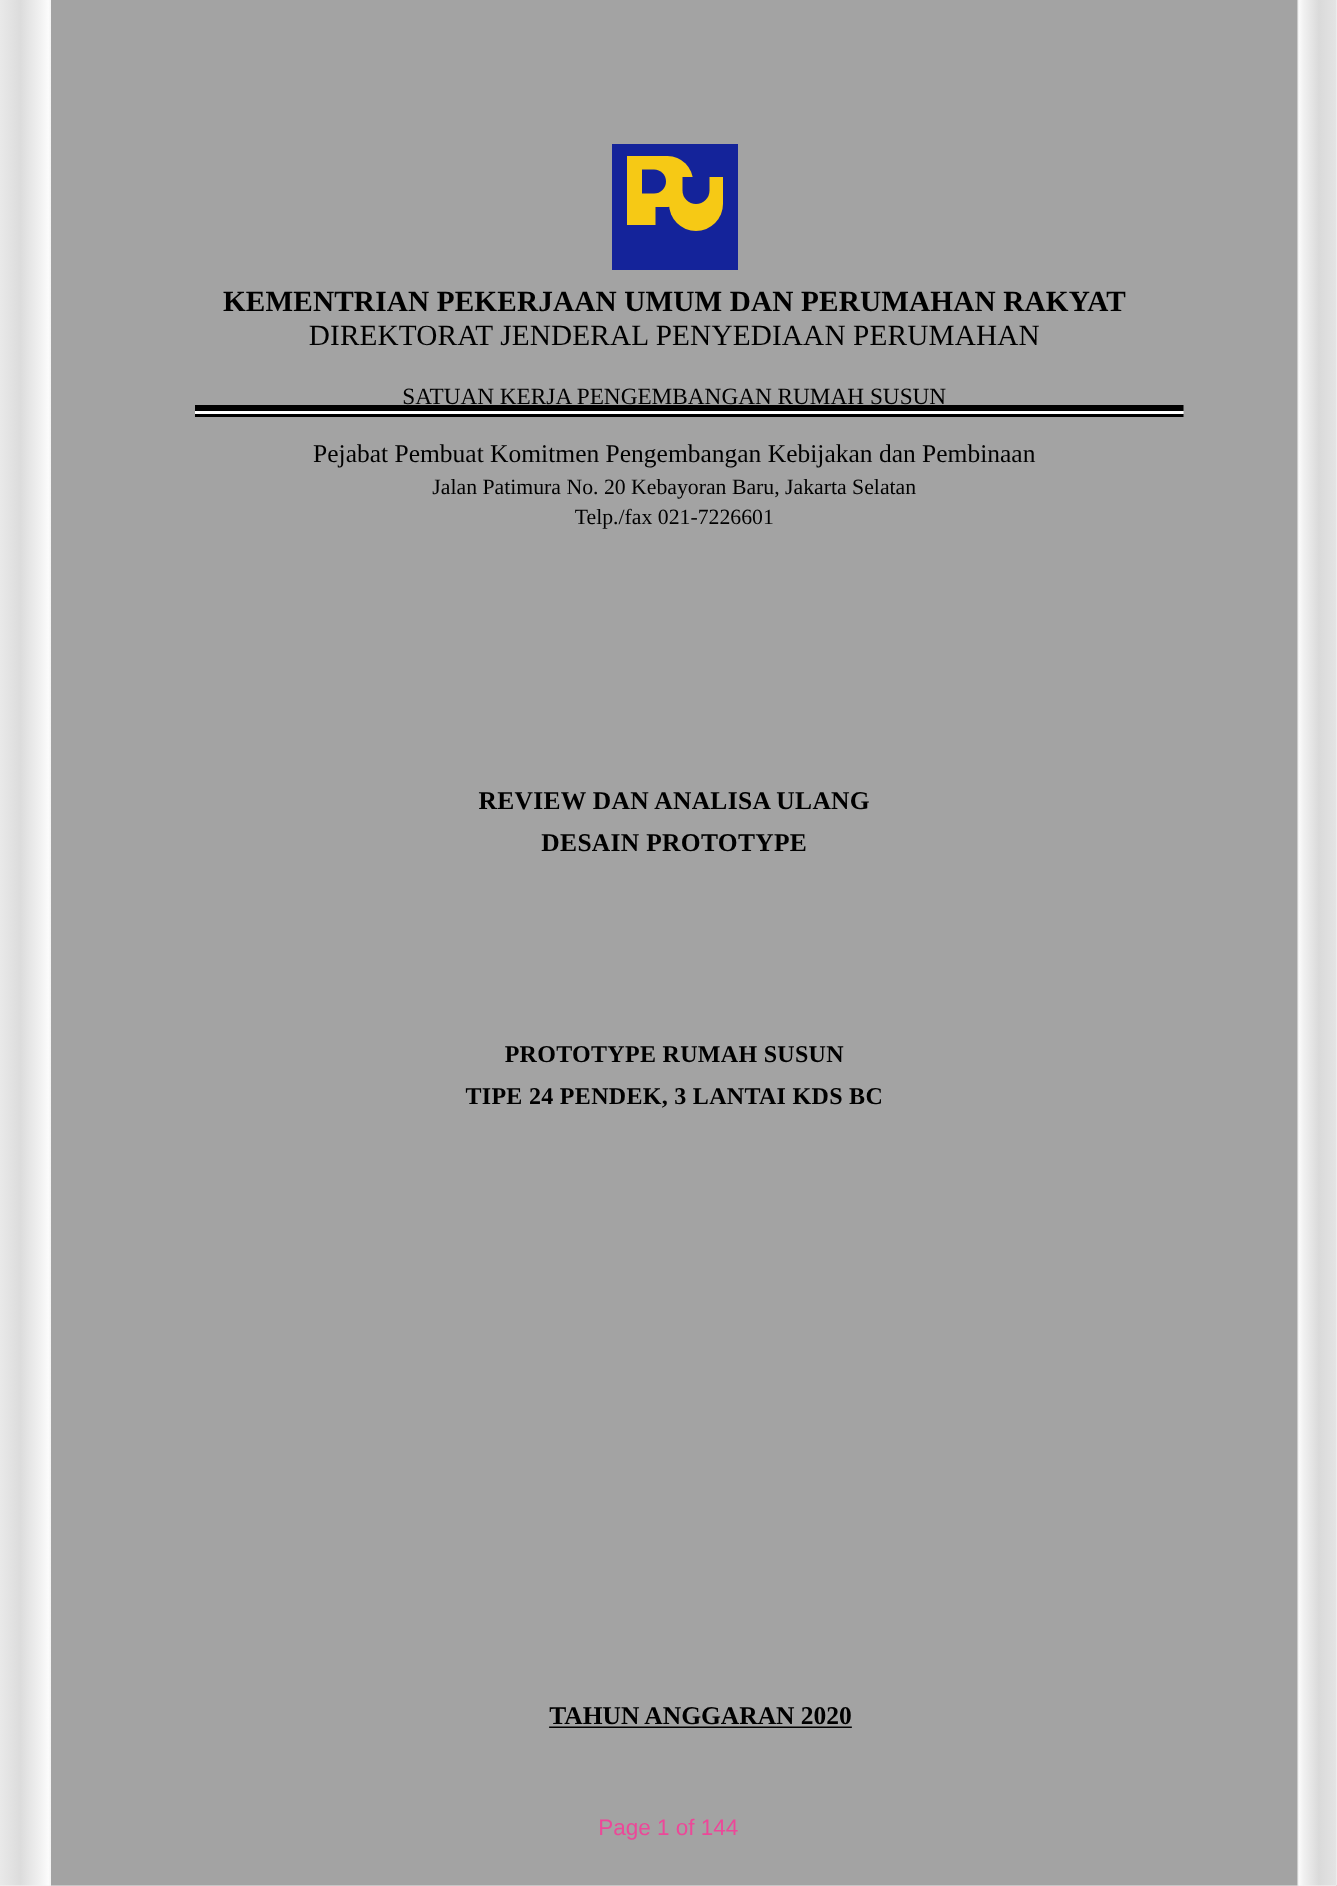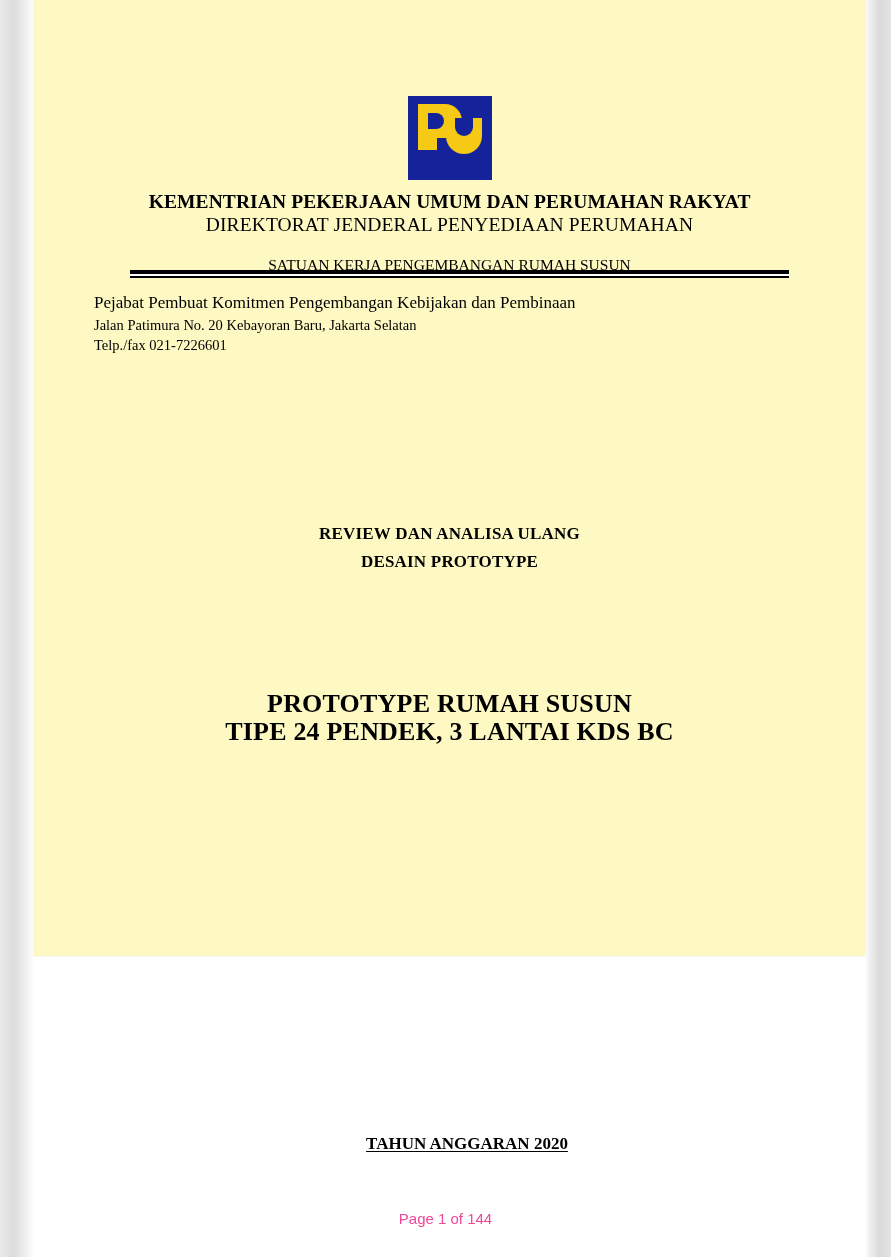--- a/index.html
+++ b/index.html
@@ -31,22 +31,22 @@
     position: absolute;
     right: 0; top: 0; bottom: 0;
     width: 26px;
     background: linear-gradient(to left, #e4e4e4 0%, #dadada 45%, #f1f1f1 85%, #ffffff 100%);
   }
   .page {
     position: absolute;
     left: 34px;
     top: 0;
     width: 831px;
-    height: 956px;
-    background: #fef9c3;
+    height: 1257px;
+    background: #a3a3a3;
     box-shadow: 0 0 0 1px rgba(0,0,0,0.04);
   }
 
   
   .logo-wrap {
     position: absolute;
     left: 0; right: 0;
     top: 96px;
     display: flex;
     justify-content: center;
@@ -152,21 +152,21 @@
   .rule .thin {
     height: 1.5px;
     background: #000;
   }
 
   .contact-block {
     position: absolute;
     left: 60px;
     right: 60px;
     top: 291px;
-    text-align: left;
+    text-align: center;
     color: #000;
   }
   .contact-1 {
     font-size: 17px;
     line-height: 24px;
   }
   .contact-2 {
     font-size: 14.5px;
     line-height: 20px;
   }
@@ -186,21 +186,21 @@
     line-height: 28px;
     letter-spacing: 0.2px;
   }
 
   .doc-subject {
     position: absolute;
     left: 60px;
     right: 60px;
     top: 690px;
     text-align: center;
-    font-size: 26px;
+    font-size: 16px;
     font-weight: bold;
     line-height: 28px;
     letter-spacing: 0.2px;
   }
 
   .fiscal-year {
     position: absolute;
     left: 60px;
     right: 60px;
     top: 1134px;

